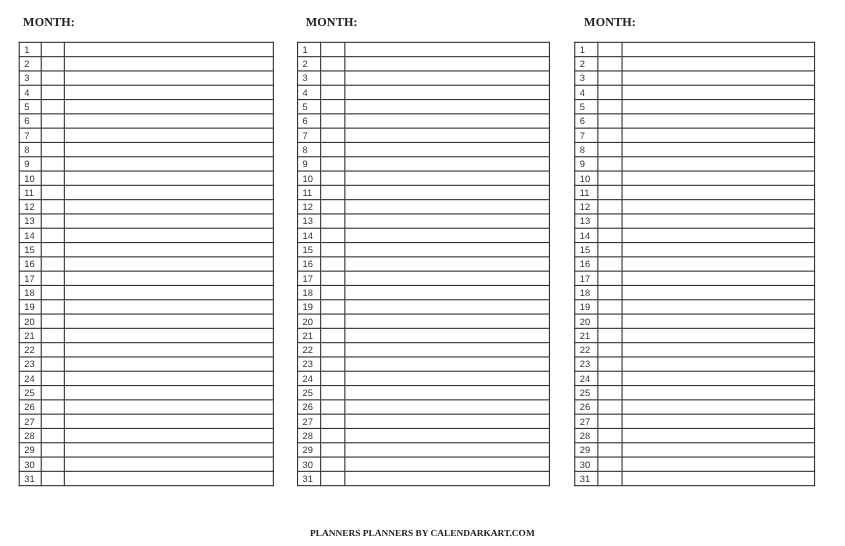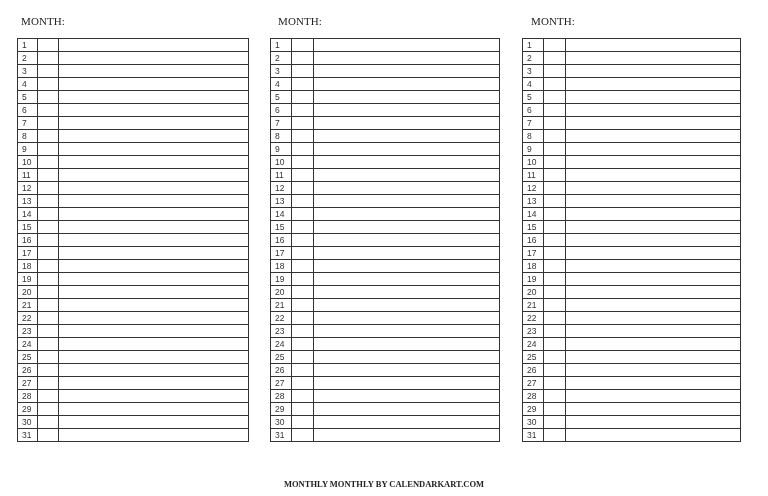--- a/index.html
+++ b/index.html
@@ -2,21 +2,21 @@
 <html><head>
 <meta charset="utf-8">
 <style>
   html, body { margin: 0; padding: 0; }
   body {
     width: 768px; height: 496px; background: #ffffff; position: relative; overflow: hidden;
     font-family: "Liberation Sans", sans-serif;
   }
   .month-label {
     position: absolute; top: 15px;
-    font-family: "Liberation Serif", serif; font-weight: normal; font-size: 11px; color: #222;
+    font-family: "Liberation Serif", serif; font-weight: bold; font-size: 11px; color: #222;
     letter-spacing: 0.1px;
   }
   table.planner {
     position: absolute; top: 38px;
     border-collapse: collapse; table-layout: fixed;
     border: 1.5px solid #333;
   }
   table.planner td {
     border: 1px solid #333;
     height: 12.65px; padding: 0; box-sizing: border-box;
@@ -521,13 +521,13 @@
         <td></td>
       </tr>
       <tr>
         <td class="num">31</td>
         <td></td>
         <td></td>
       </tr>
     </tbody>
 </table>
 
-<div class="footer">MONTHLY MONTHLY BY CALENDARKART.COM</div>
+<div class="footer">PLANNERS PLANNERS BY CALENDARKART.COM</div>
 
 </body></html>

